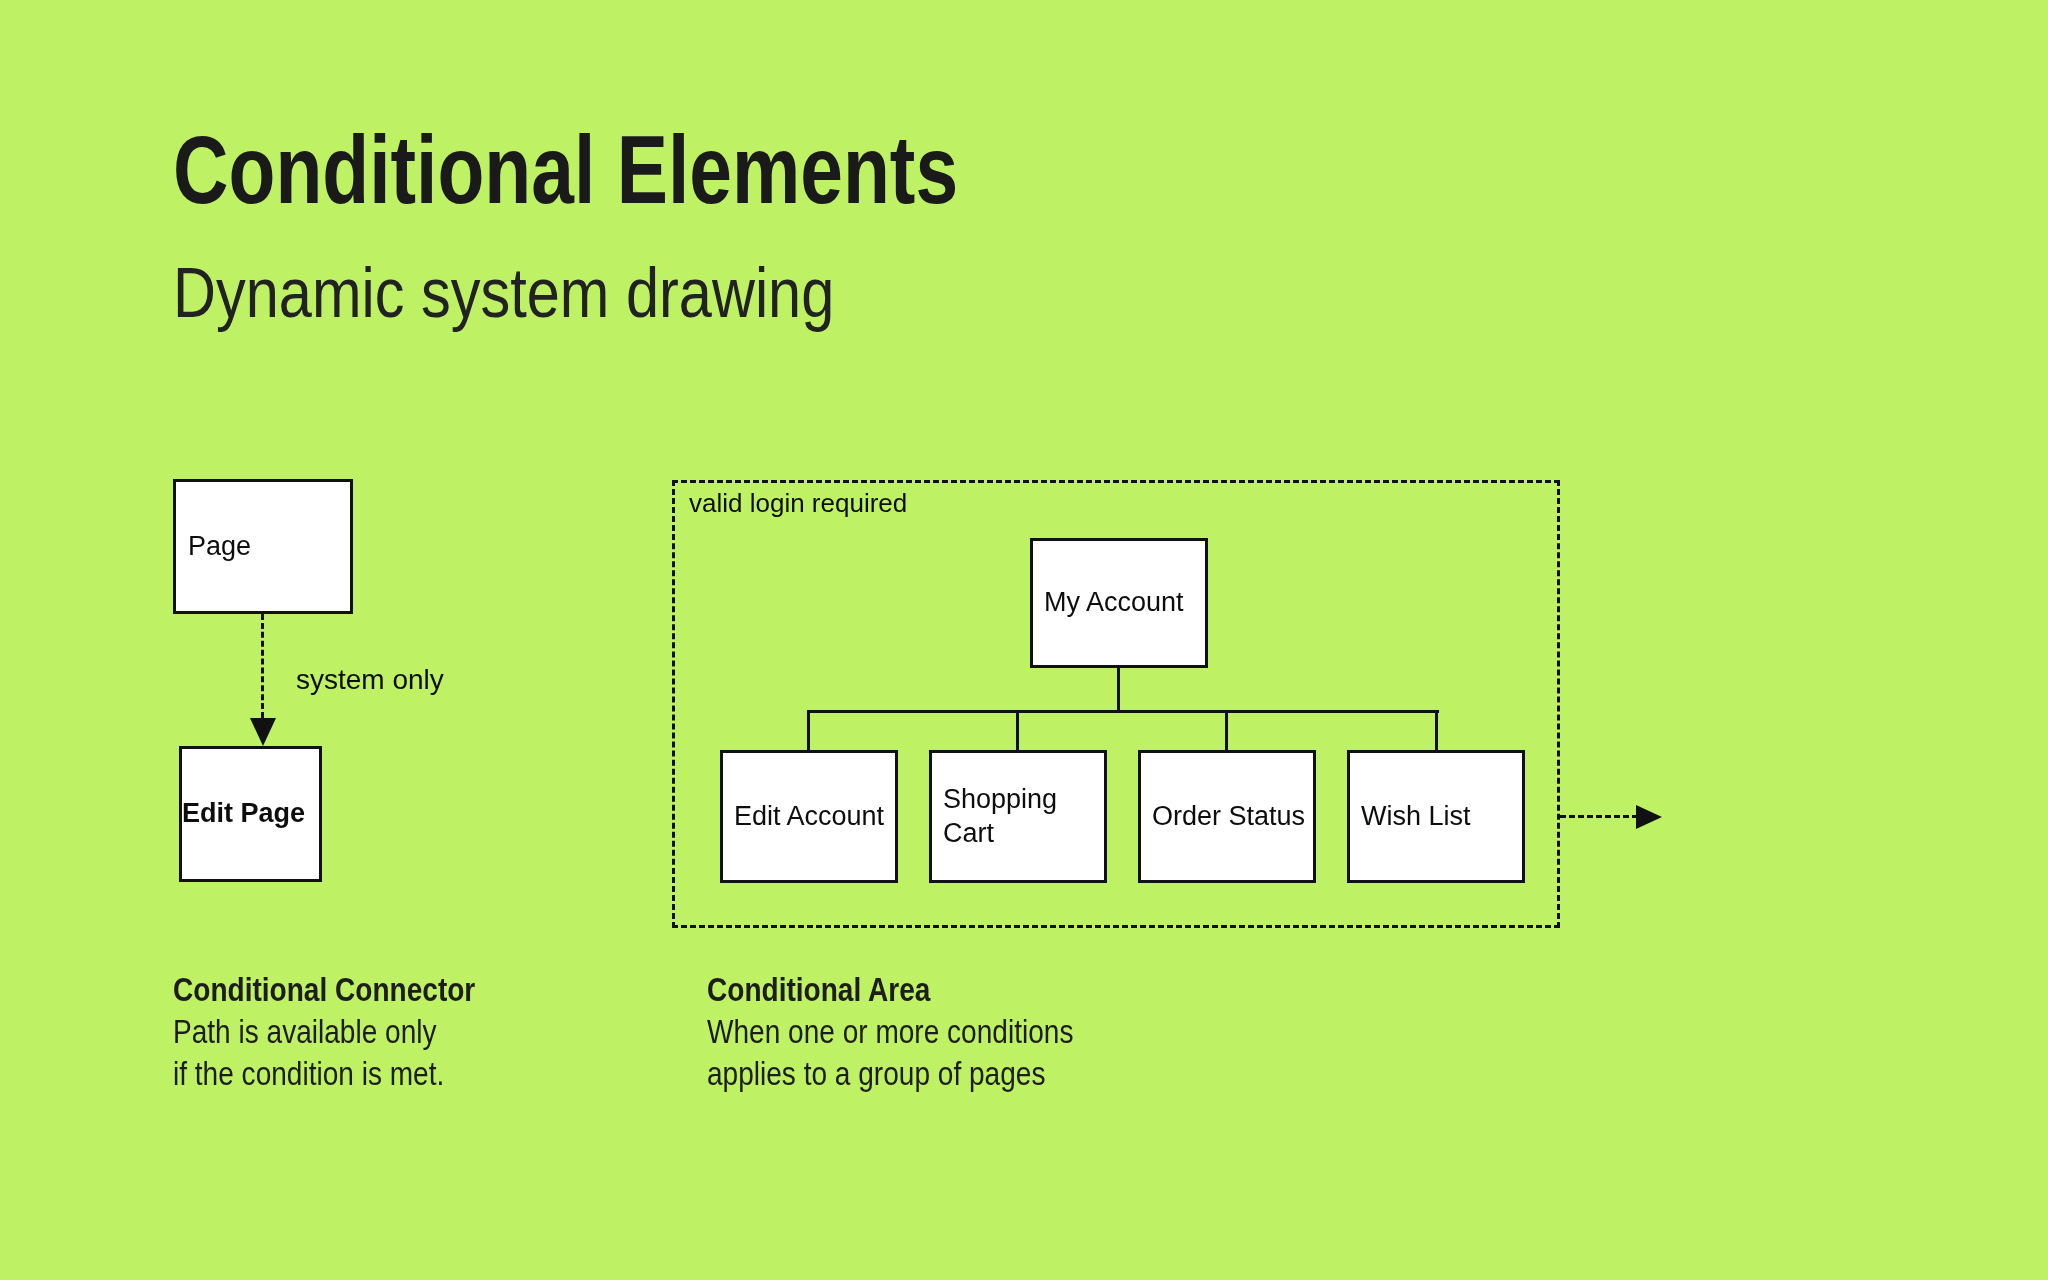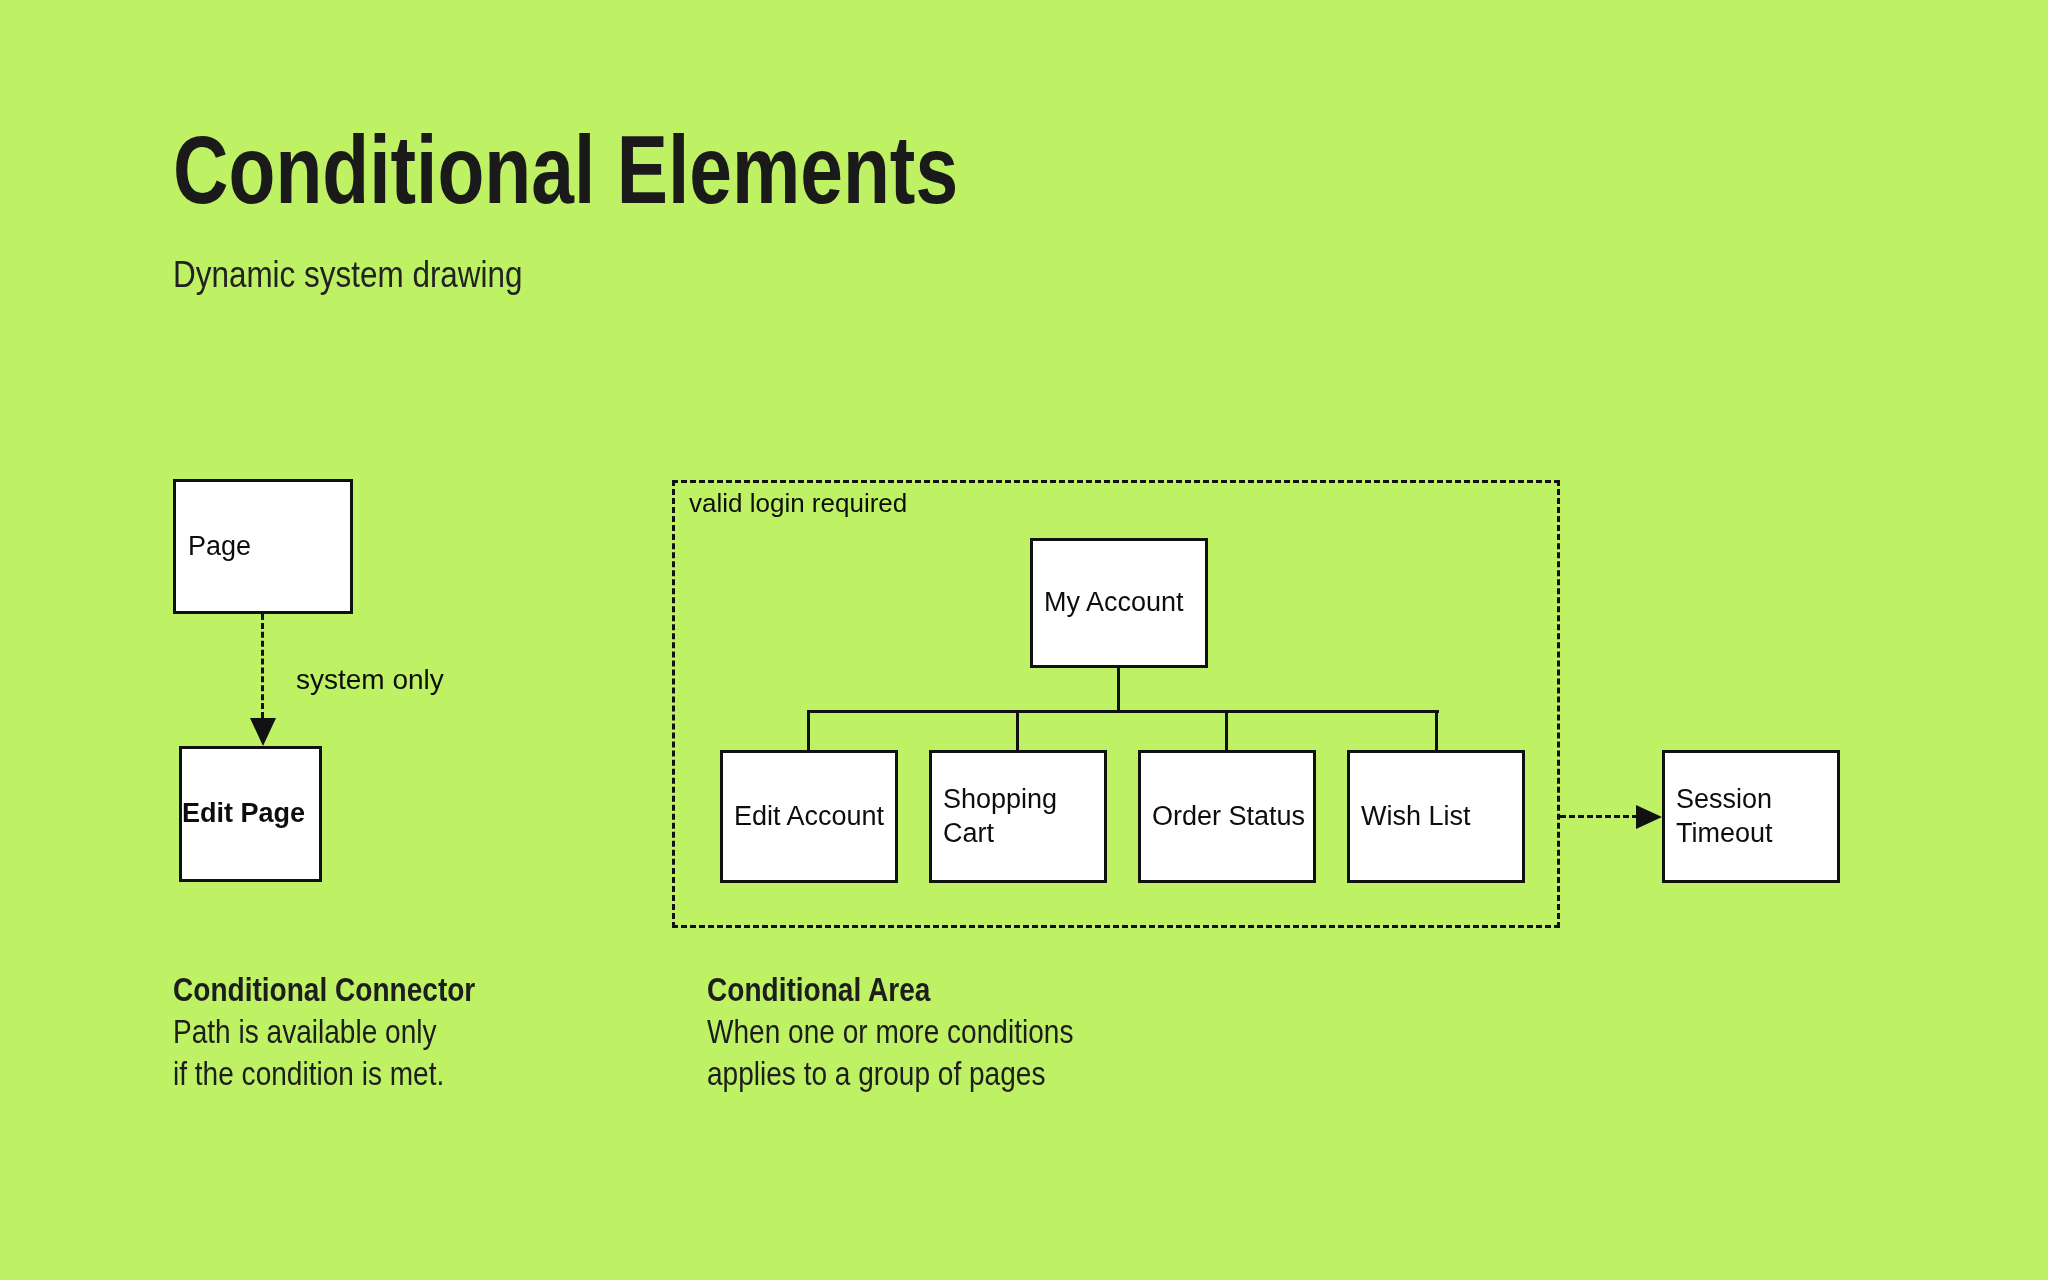--- a/index.html
+++ b/index.html
@@ -7,21 +7,21 @@
     position:relative;width:2048px;height:1280px;background:#bef264;
     overflow:hidden;font-family:"Liberation Sans",sans-serif;color:#161616;
   }
   
   .title{
     position:absolute;left:173px;top:122px;font-size:96px;font-weight:700;
     line-height:1;color:#1a1a1a;white-space:nowrap;
   }
   .title>span{display:inline-block;transform:scaleX(.80);transform-origin:0 50%;}
   .subtitle{
-    position:absolute;left:173px;top:255px;font-size:37px;font-weight:400;
+    position:absolute;left:173px;top:255px;font-size:70px;font-weight:400;
     line-height:1.1;color:#222222;white-space:nowrap;
   }
   .subtitle>span{display:inline-block;transform:scaleX(.85);transform-origin:0 50%;}
   
   .node{
     position:absolute;border:3px solid #111111;background:#ffffff;
     display:flex;align-items:center;justify-content:center;
     font-size:27px;line-height:1.24;text-align:left;color:#0d0d0d;
     box-sizing:border-box;
   }
@@ -104,23 +104,20 @@
   <div class="node" style="left:1138px;top:750px;width:178px;height:133px;">
     <span class="lbl one">Order Status</span>
   </div>
   <div class="node" style="left:1347px;top:750px;width:178px;height:133px;">
     <span class="lbl one">Wish List</span>
   </div>
 
   <div class="hdash" style="left:1560px;top:815px;width:78px;"></div>
   <div class="arr-right" style="left:1636px;top:805px;"></div>
 
-  <div class="node" style="left:1662px;top:750px;width:178px;height:133px;">
-    <span class="lbl">Session Timeout</span>
-  </div>
 
   <div class="caption" style="left:173px;">
     <div class="cap-title">Conditional Connector</div>
     <div>Path is available only</div>
     <div>if the condition is met.</div>
   </div>
 
   <div class="caption" style="left:707px;">
     <div class="cap-title">Conditional Area</div>
     <div>When one or more conditions</div>

